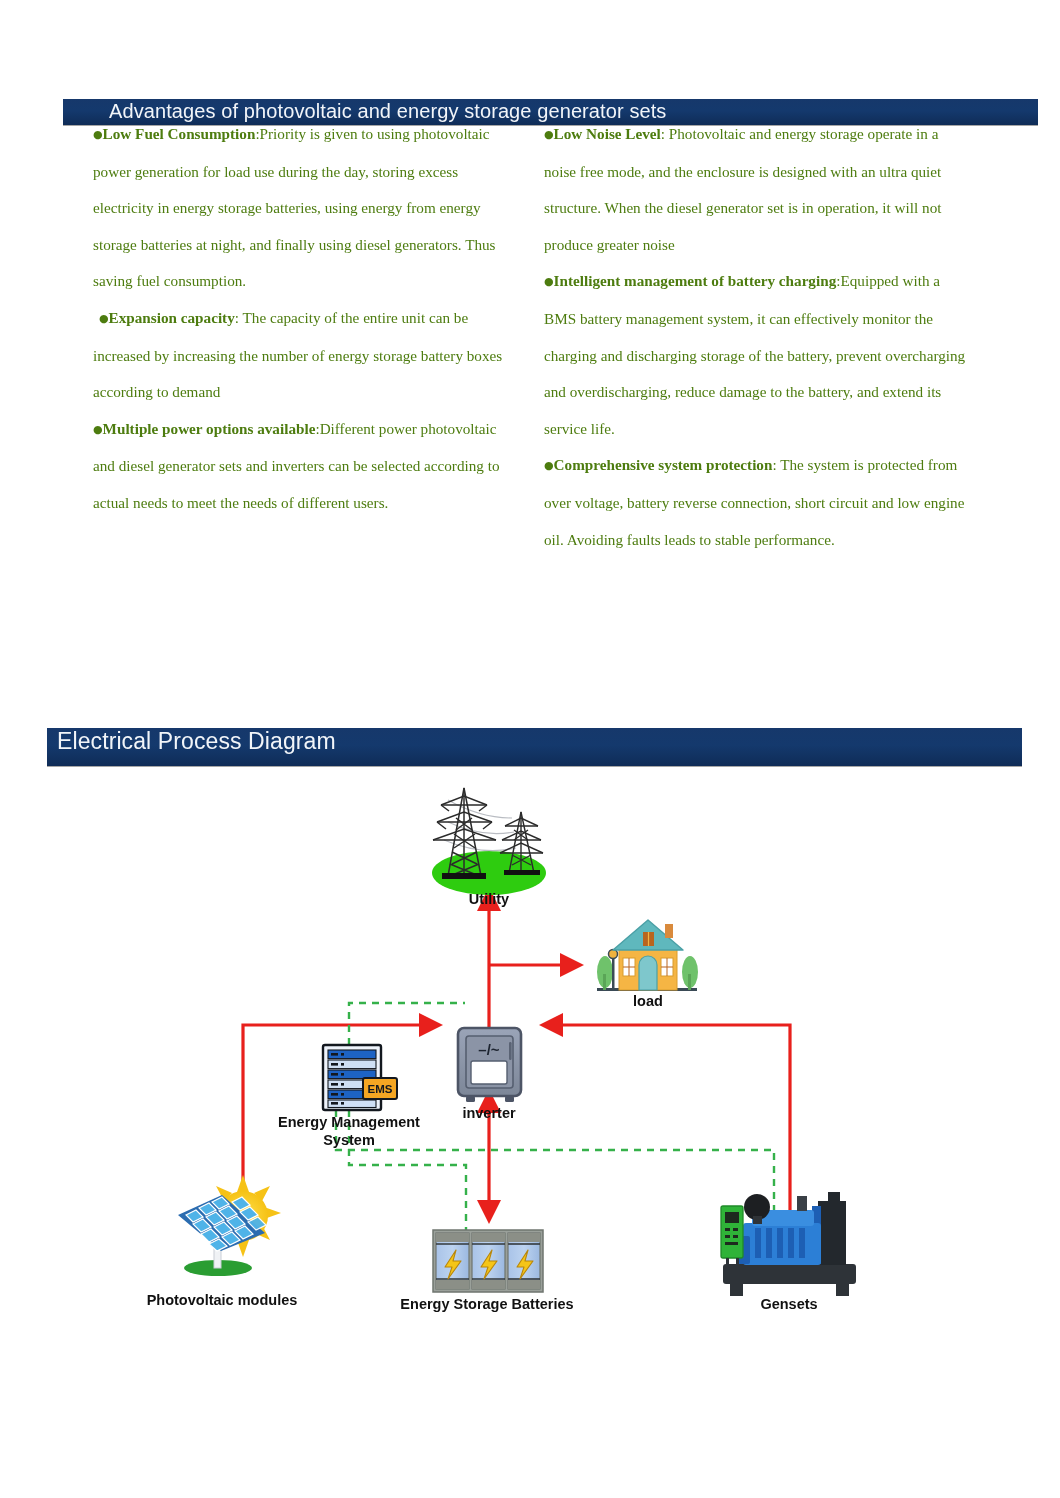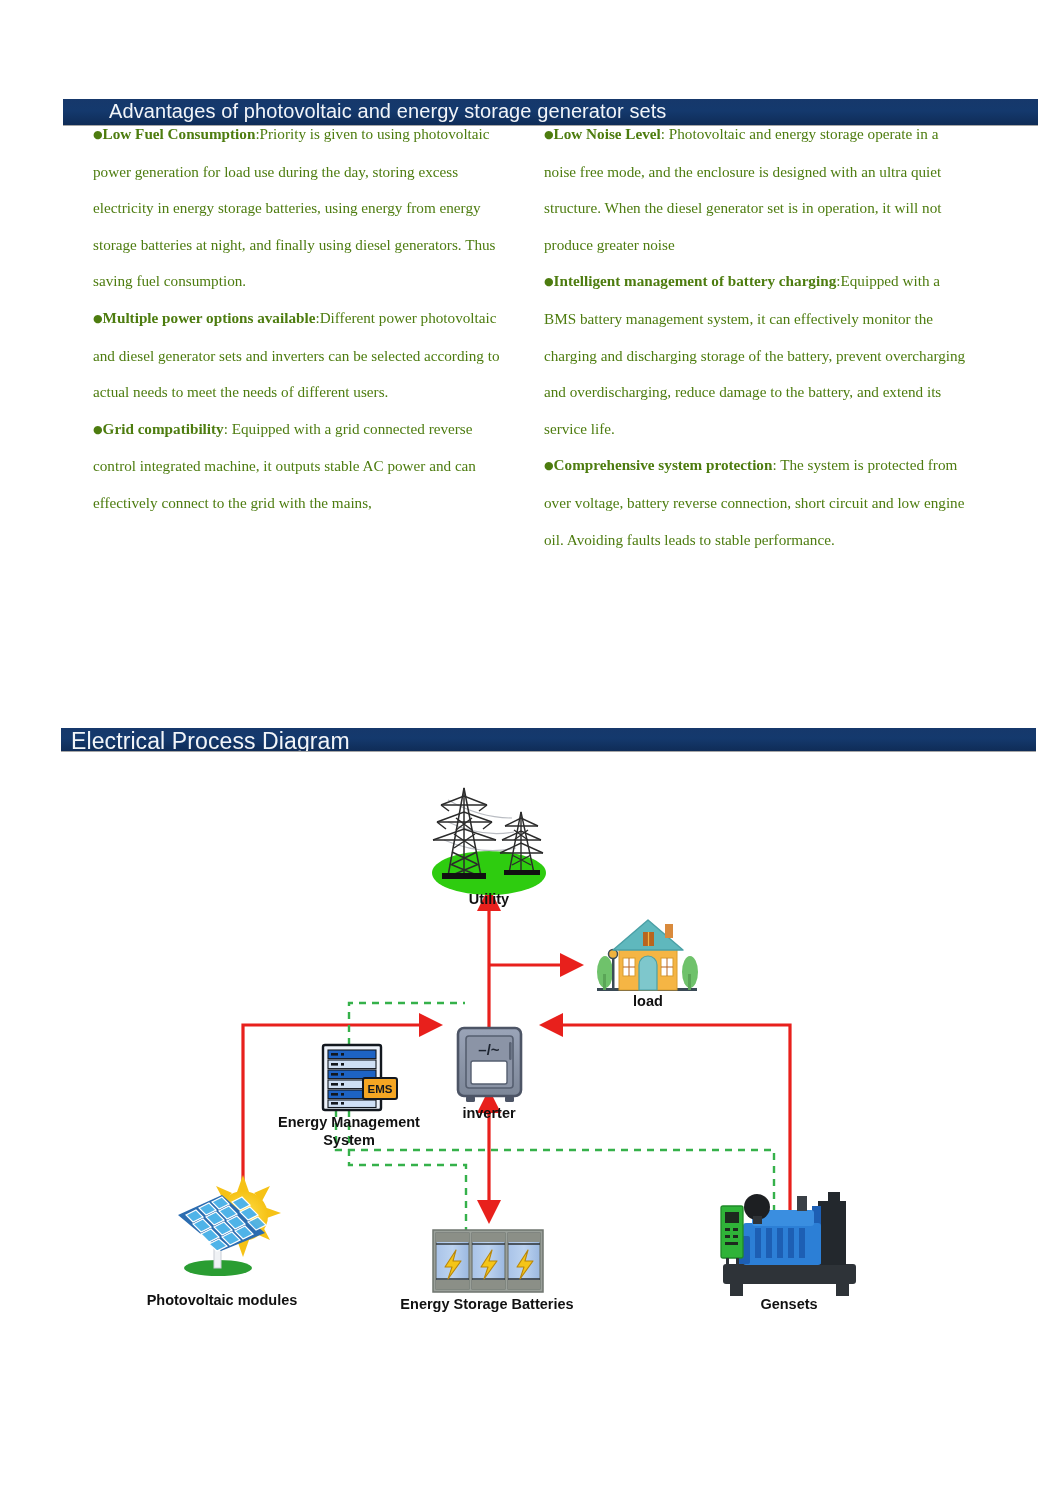--- a/index.html
+++ b/index.html
@@ -20,21 +20,21 @@
   .banner-text{
     font-family:"Liberation Sans", sans-serif;
     color:#f2f5f9;
     font-weight:400;
     white-space:nowrap;
     letter-spacing:.1px;
     position:absolute;
   }
   #banner-advantages{left:47px;top:99px;width:975px;height:26px;margin-left:16px;}
   #banner-advantages .banner-text{font-size:20px;left:46px;top:-1px;line-height:26px;}
-  #banner-diagram{left:61px;top:728px;width:975px;height:23px;}
+  #banner-diagram{left:47px;top:728px;width:975px;height:38px;}
   #banner-diagram .banner-text{font-size:23px;left:10px;top:-3px;line-height:32px;}
 
   
   .col{
     position:absolute;
     font-size:15.2px;
     line-height:36.6px;
     color:#4d7c0f;
     text-align:left;
   }
@@ -61,25 +61,25 @@
 <div class="page">
 
   <div class="banner" id="banner-advantages">
     <span class="banner-text">Advantages of photovoltaic and energy storage generator sets</span>
   </div>
 
   <div class="col" id="col-left">
     <p class="para">
       <span class="bullet">●</span><span class="lead">Low Fuel Consumption</span><span>:</span><span>Priority is given to using photovoltaic power generation for load use during the day, storing excess electricity in energy storage batteries, using energy from energy storage batteries at night, and finally using diesel generators. Thus saving fuel consumption.</span>
     </p>
+    <p class="para indent">
+      <span class="bullet">●</span><span class="lead">Expansion capacity</span><span>: </span><span>The capacity of the entire unit can be increased by increasing the number of energy storage battery boxes according to demand</span>
+    </p>
     <p class="para">
       <span class="bullet">●</span><span class="lead">Multiple power options available</span><span>:</span><span>Different power photovoltaic and diesel generator sets and inverters can be selected according to actual needs to meet the needs of different users.</span>
-    </p>
-    <p class="para">
-      <span class="bullet">●</span><span class="lead">Grid compatibility</span><span>: </span><span>Equipped with a grid connected reverse control integrated machine, it outputs stable AC power and can effectively connect to the grid with the mains,</span>
     </p>
   </div>
 
   <div class="col" id="col-right">
     <p class="para">
       <span class="bullet">●</span><span class="lead">Low Noise Level</span><span>: </span><span>Photovoltaic and energy storage operate in a noise free mode, and the enclosure is designed with an ultra quiet structure. When the diesel generator set is in operation, it will not produce greater noise</span>
     </p>
     <p class="para">
       <span class="bullet">●</span><span class="lead">Intelligent management of battery charging</span><span>:</span><span>Equipped with a BMS battery management system, it can effectively monitor the charging and discharging storage of the battery, prevent overcharging and overdischarging, reduce damage to the battery, and extend its service life.</span>
     </p>

